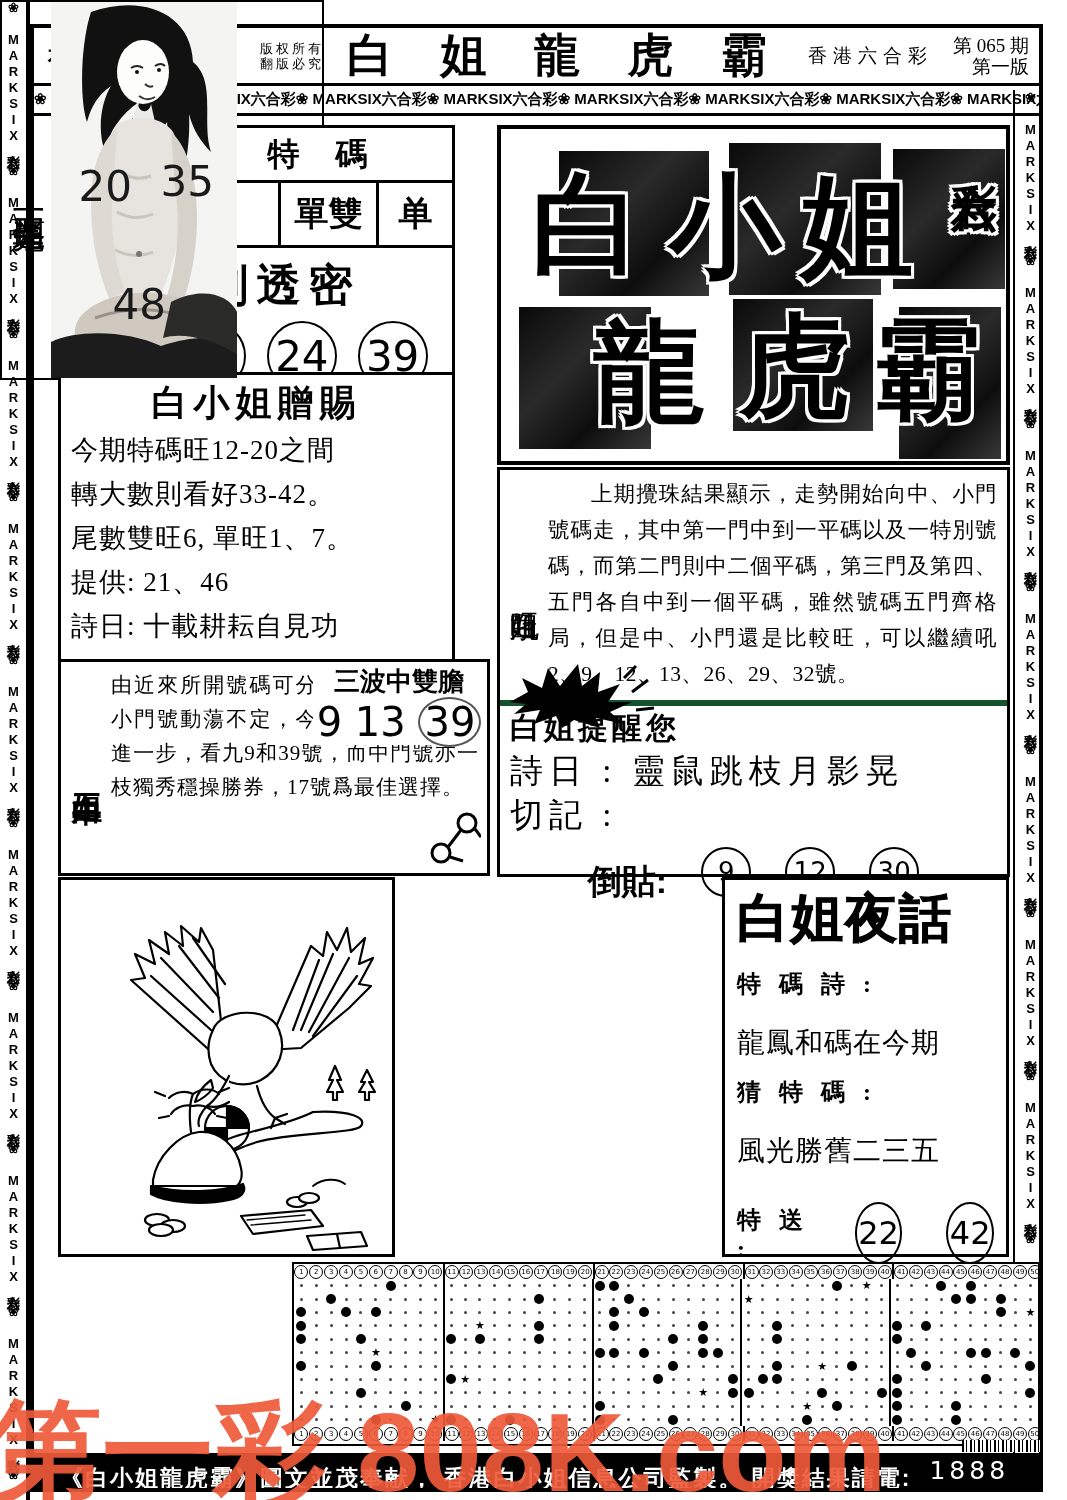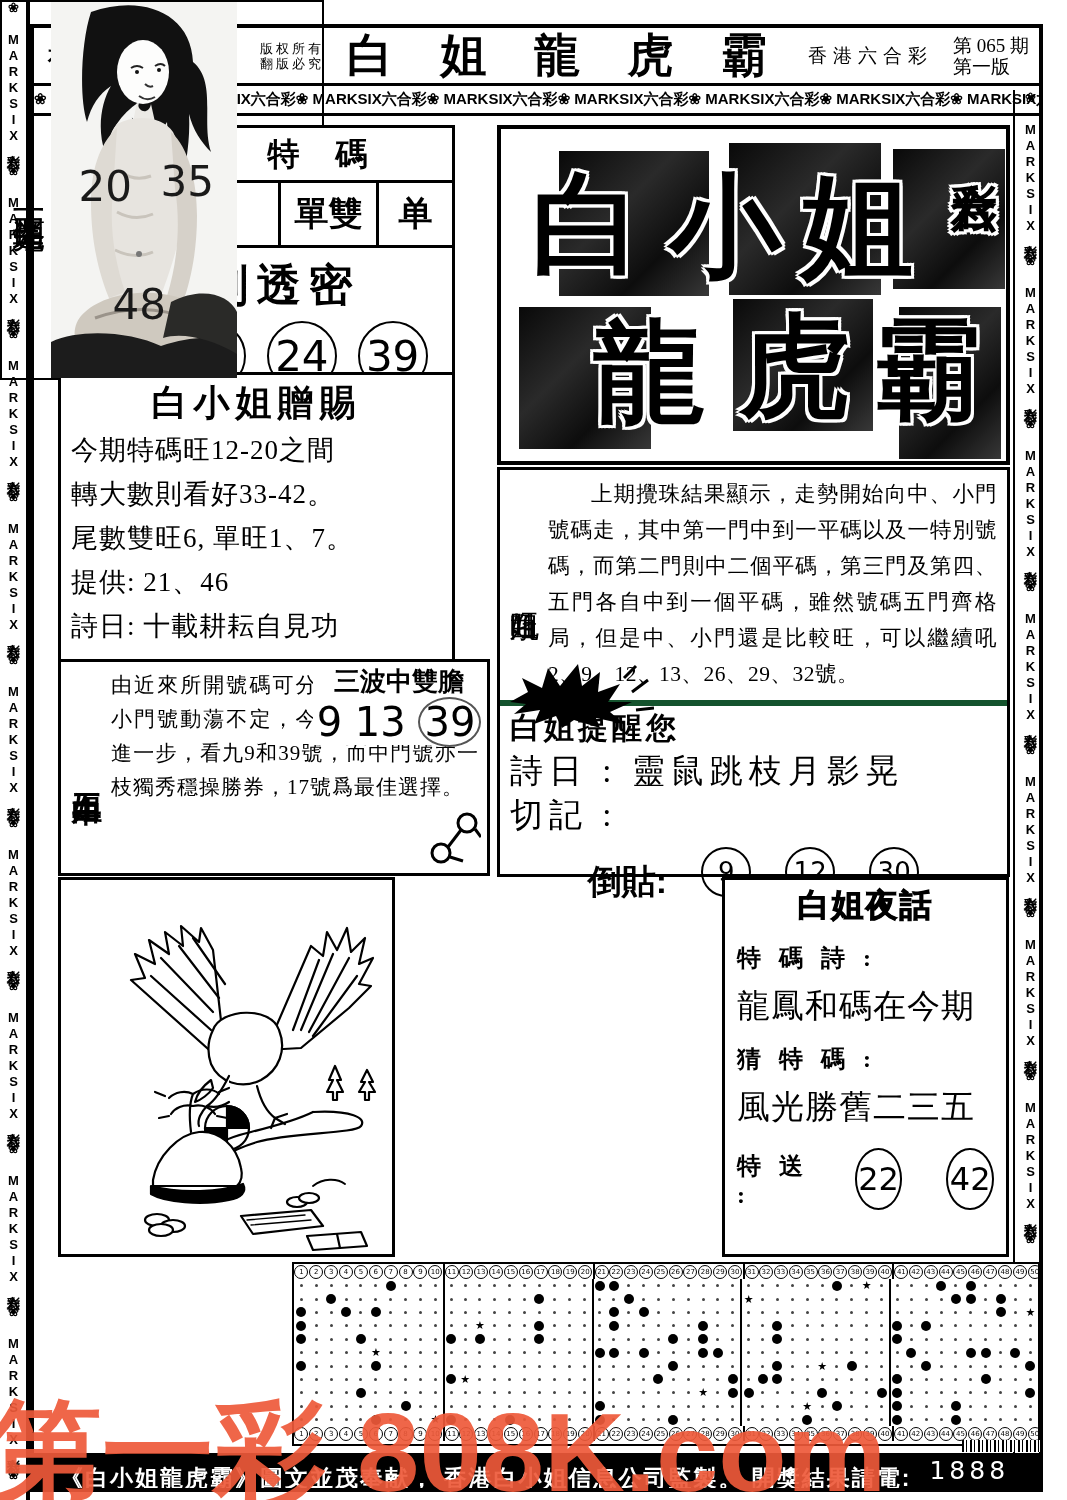--- a/index.html
+++ b/index.html
@@ -19,21 +19,21 @@
   
   #page-border{left:30px;top:24px;width:1013px;height:1468px;border:4px solid #000;box-sizing:border-box;}
 
   
   #header{left:34px;top:28px;width:1005px;height:58px;border-bottom:3px solid #000;box-sizing:border-box;
     display:flex;align-items:center;}
   #hdr-nophone{font-size:21px;font-weight:bold;letter-spacing:2px;margin-left:14px;white-space:nowrap;}
   #hdr-copy{margin-left:28px;font-size:13px;line-height:15px;letter-spacing:3px;white-space:nowrap;}
   #hdr-title{flex:1;text-align:center;font-size:46px;font-weight:bold;letter-spacing:18px;white-space:nowrap;}
   #hdr-region{font-size:19px;letter-spacing:6px;white-space:nowrap;margin-right:20px;}
-  #hdr-issue{font-size:19px;line-height:21px;white-space:nowrap;margin-right:10px;text-align:left;}
+  #hdr-issue{font-size:19px;line-height:21px;white-space:nowrap;margin-right:10px;text-align:right;}
 
   
   #top-band{left:34px;top:86px;width:1005px;height:30px;border-bottom:3px solid #000;box-sizing:border-box;
     display:flex;align-items:center;justify-content:space-around;overflow:hidden;
     font-family:"Liberation Sans",sans-serif;font-weight:bold;font-size:15px;white-space:nowrap;}
 
   
   .box-title{text-align:center;font-weight:bold;}
   .num-circle{border:3px solid #000;border-radius:50%;display:flex;align-items:center;justify-content:center;
     font-family:"DejaVu Sans",sans-serif;}
@@ -91,25 +91,25 @@
 
   
   #box-lead{left:398px;top:877px;width:324px;height:380px;border:2px solid #000;box-sizing:border-box;display:flex;overflow:hidden;}
   #lead-side{width:50px;font-size:33px;line-height:44px;text-align:center;padding-top:6px;}
   #lead-photo{flex:1;position:relative;}
   .overlay-num{position:absolute;font-family:"DejaVu Sans",sans-serif;font-size:42px;color:#1a1a1a;}
   #lead-right{width:88px;font-size:56px;font-weight:bold;line-height:70px;text-align:center;padding-top:4px;}
 
   
   #box-night{left:722px;top:877px;width:287px;height:380px;padding:4px 12px;box-sizing:border-box;}
-  #night-title{font-size:32px;font-weight:900;text-align:center;letter-spacing:2px;
+  #night-title{font-size:52px;font-weight:900;text-align:left;letter-spacing:2px;
     -webkit-text-stroke:1px #000;}
   .night-label{font-size:24px;font-weight:bold;letter-spacing:6px;margin-top:14px;}
-  .night-big{font-size:33px;letter-spacing:1px;margin-top:10px;white-space:nowrap;}
-  #send-row{display:flex;align-items:center;gap:44px;margin-top:18px;}
+  .night-big{font-size:28px;letter-spacing:1px;margin-top:24px;white-space:nowrap;}
+  #send-row{display:flex;align-items:center;gap:44px;margin-top:32px;}
   #send-label{font-size:24px;font-weight:bold;letter-spacing:6px;}
   #send-row .num-circle{width:58px;height:58px;font-size:32px;border-width:2.5px;}
 
   
   #matrix{left:292px;top:1262px;width:748px;height:184px;border:2px solid #000;box-sizing:border-box;background:#fff;}
   .m-row{display:flex;height:13.4px;}
   .m-row.hdr{height:15px;}
   .m-cell{flex:0 0 14.88px;display:flex;align-items:center;justify-content:center;box-sizing:border-box;}
   .m-cell.group{border-left:2px solid #000;}
   .m-dot{width:3px;height:3px;border-radius:50%;background:#444;}

